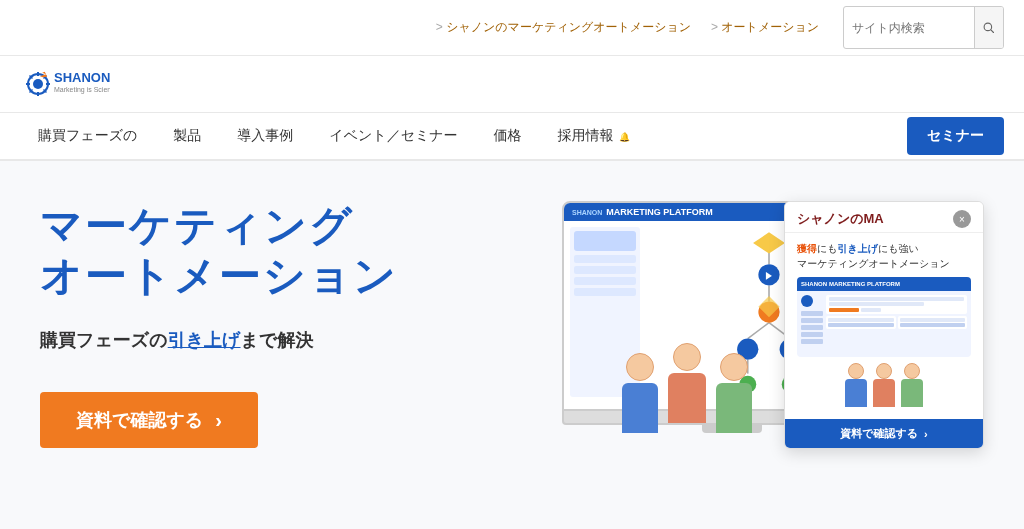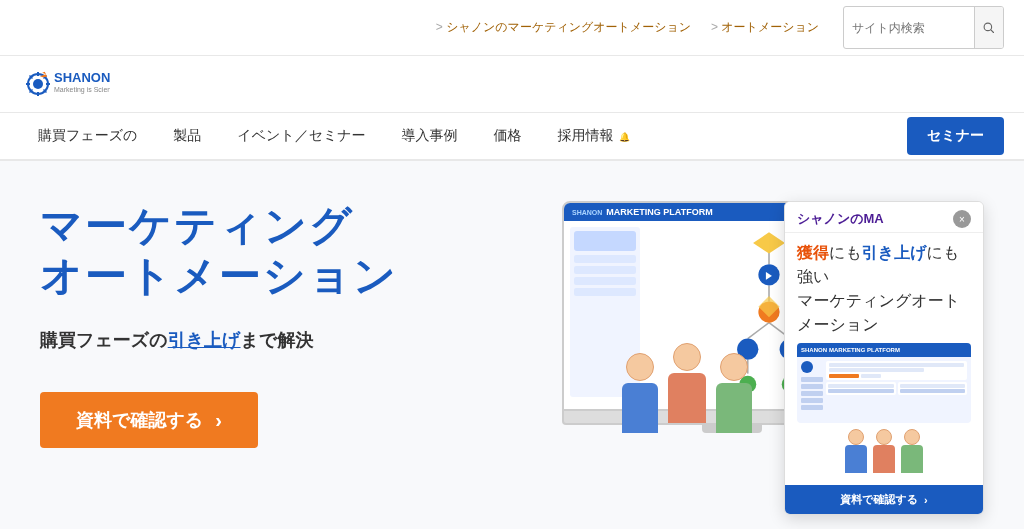--- a/index.html
+++ b/index.html
@@ -296,39 +296,39 @@
       background: #fff;
       display: flex;
       align-items: center;
       justify-content: space-between;
       padding: 8px 12px 4px;
       border-bottom: 1px solid #eee;
     }
     .popup-title {
       font-size: 13px;
       font-weight: bold;
-      color: #4c1d95;
+      color: #7f1d1d;
     }
     .popup-close {
       width: 18px;
       height: 18px;
       background: #999;
       border-radius: 50%;
       display: flex;
       align-items: center;
       justify-content: center;
       color: #fff;
       font-size: 10px;
       cursor: pointer;
     }
     .popup-body {
       padding: 8px 12px;
     }
     .popup-headline {
-      font-size: 16px;
+      font-size: 10px;
       color: #333;
       line-height: 1.5;
       margin-bottom: 6px;
     }
     .popup-headline .hl-orange { color: #e8520a; font-weight: 900; }
     .popup-headline .hl-blue { color: #1a5bbf; font-weight: 900; }
     .popup-screen-mini {
       width: 100%;
       height: 80px;
       background: #f0f4ff;
@@ -455,22 +455,22 @@
 
       <text x="34" y="18" font-size="13" font-weight="900" fill="#1a5bbf" font-family="Arial, sans-serif">SHANON</text>
       <text x="34" y="28" font-size="7" fill="#888" font-family="Arial, sans-serif">Marketing is Science</text>
     </svg>
   </div>
 </div>
 
 <nav class="nav">
   <div class="nav-item">購買フェーズの</div>
   <div class="nav-item">製品</div>
+  <div class="nav-item">導入事例</div>
   <div class="nav-item">イベント／セミナー</div>
-  <div class="nav-item">導入事例</div>
   <div class="nav-item">価格</div>
   <div class="nav-item">
     <span>採用情報</span>
     <span style="font-size:9px; color:#f07a20; margin-left:2px;">🔔</span>
   </div>
   <div style="flex:1"></div>
   <div class="nav-item-btn">セミナー</div>
 </nav>
 
 <section class="hero">

